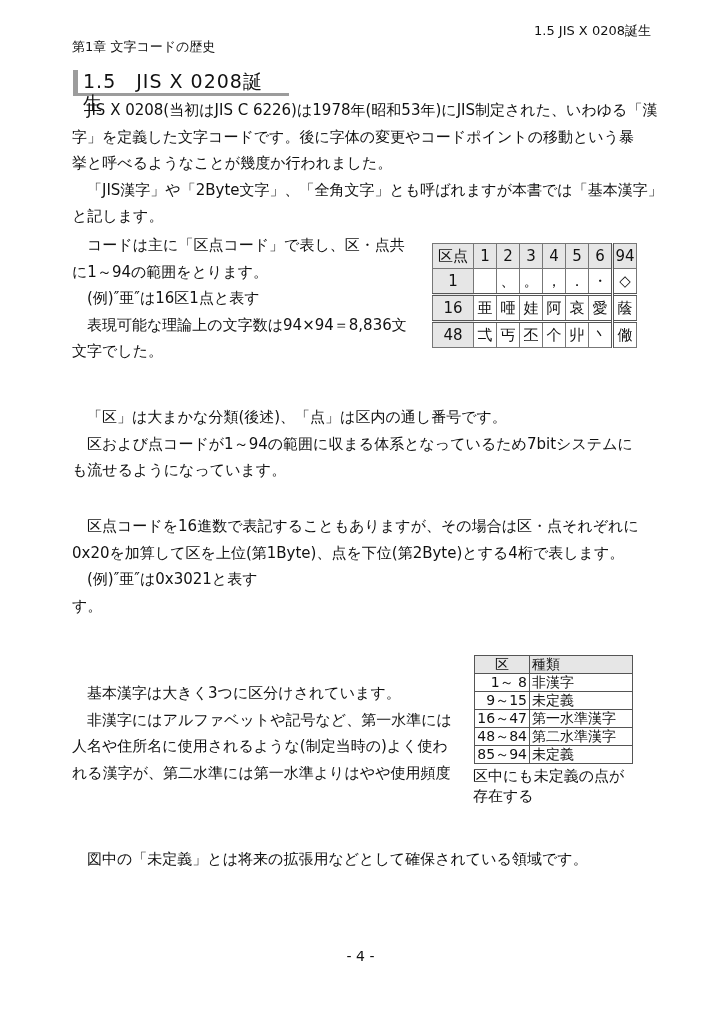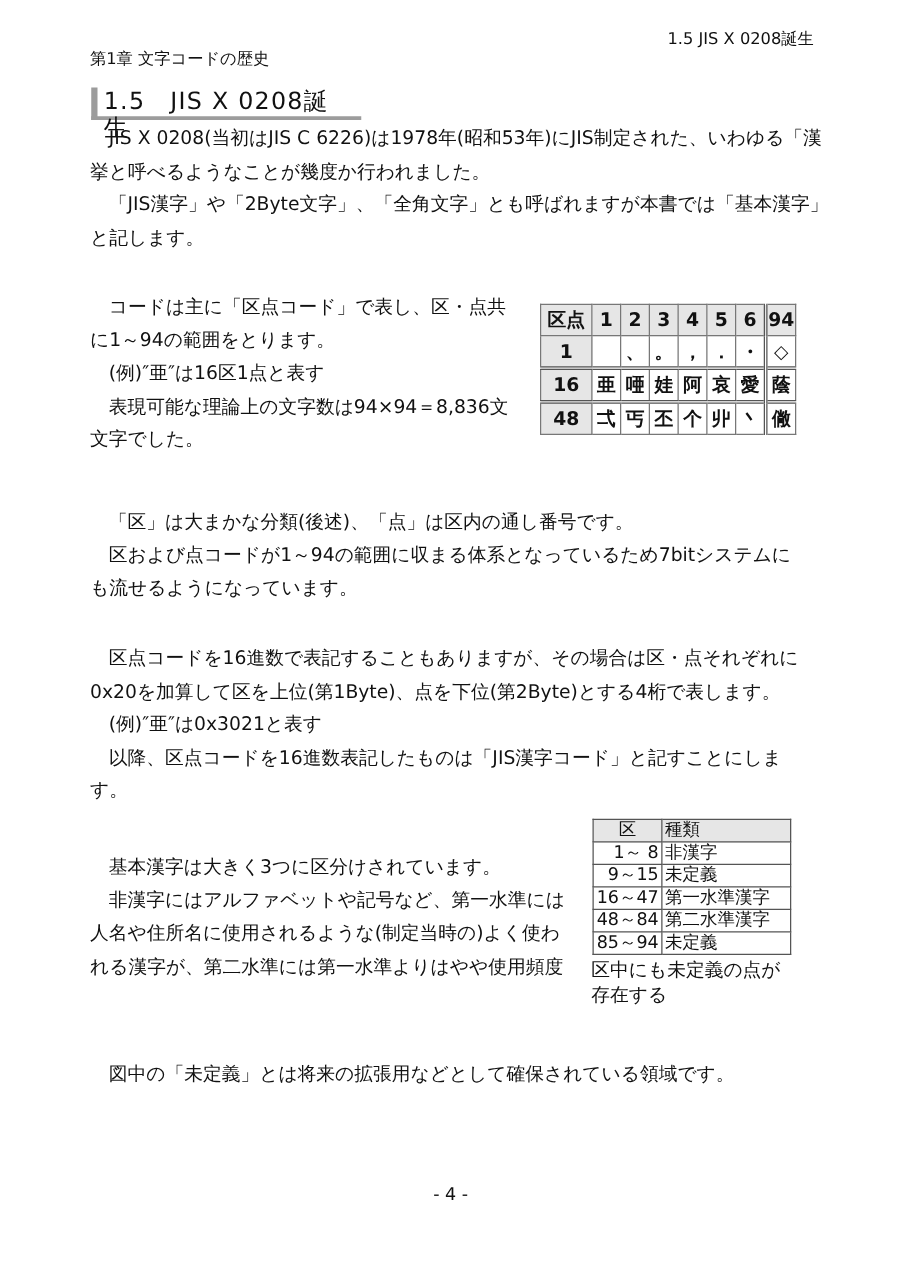--- a/index.html
+++ b/index.html
@@ -20,21 +20,20 @@
       height: 23px;
       width: 198px;
     }
     .para-block { position: absolute; left: 72px; font-size: 15px; line-height: 26.5px; }
     .line { white-space: nowrap; height: 26.5px; }
 
     table.kuten {
       position: absolute; left: 432px; top: 243px;
       border-collapse: collapse; font-size: 15px;
       border: 1px solid #555;
-      font-weight: bold;
     }
     table.kuten td {
       border: 1px solid #777; height: 24px; text-align: center;
       padding: 0; width: 22px;
     }
     table.kuten td.rh { width: 40px; background: #e6e6e6; }
     table.kuten tr.hrow td { background: #e6e6e6; }
     table.kuten tr.hrow td.corner { background: #e6e6e6; }
     table.kuten td.gap-left { border-left: 3px double #555; margin-left: 36px; }
     table.kuten tr.sep td { border-top: 3px double #555; }
@@ -58,20 +57,21 @@
 </head>
 <body>
 
 <div class="hdr hdr-left">第1章 文字コードの歴史</div>
 <div class="hdr hdr-right">1.5 JIS X 0208誕生</div>
 
 <div class="sec-title">1.5　JIS X 0208誕生</div>
 
 <div class="para-block" style="top:97px; width:590px;">
   <div class="line">　JIS X 0208(当初はJIS C 6226)は1978年(昭和53年)にJIS制定された、いわゆる「漢</div>
+  <div class="line">字」を定義した文字コードです。後に字体の変更やコードポイントの移動という暴</div>
   <div class="line">挙と呼べるようなことが幾度か行われました。</div>
   <div class="line">　「JIS漢字」や「2Byte文字」、「全角文字」とも呼ばれますが本書では「基本漢字」</div>
   <div class="line">と記します。</div>
 </div>
 
 <div class="para-block" style="top:232px; width:350px;">
   <div class="line">　コードは主に「区点コード」で表し、区・点共</div>
   <div class="line">に1～94の範囲をとります。</div>
   <div class="line">　(例)″亜″は16区1点と表す</div>
   <div class="line">　表現可能な理論上の文字数は94×94＝8,836文</div>
@@ -126,21 +126,20 @@
 <div class="para-block" style="top:404px; width:590px;">
   <div class="line">　「区」は大まかな分類(後述)、「点」は区内の通し番号です。</div>
   <div class="line">　区および点コードが1～94の範囲に収まる体系となっているため7bitシステムに</div>
   <div class="line">も流せるようになっています。</div>
 </div>
 
 <div class="para-block" style="top:513px; width:590px;">
   <div class="line">　区点コードを16進数で表記することもありますが、その場合は区・点それぞれに</div>
   <div class="line">0x20を加算して区を上位(第1Byte)、点を下位(第2Byte)とする4桁で表します。</div>
   <div class="line">　(例)″亜″は0x3021と表す</div>
-  <div class="line">　以降、区点コードを16進数表記したものは「JIS漢字コード」と記すことにしま</div>
   <div class="line">す。</div>
 </div>
 
 <div class="para-block" style="top:680px; width:395px;">
   <div class="line">　基本漢字は大きく3つに区分けされています。</div>
   <div class="line">　非漢字にはアルファベットや記号など、第一水準には</div>
   <div class="line">人名や住所名に使用されるような(制定当時の)よく使わ</div>
   <div class="line">れる漢字が、第二水準には第一水準よりはやや使用頻度</div>
 </div>
 

